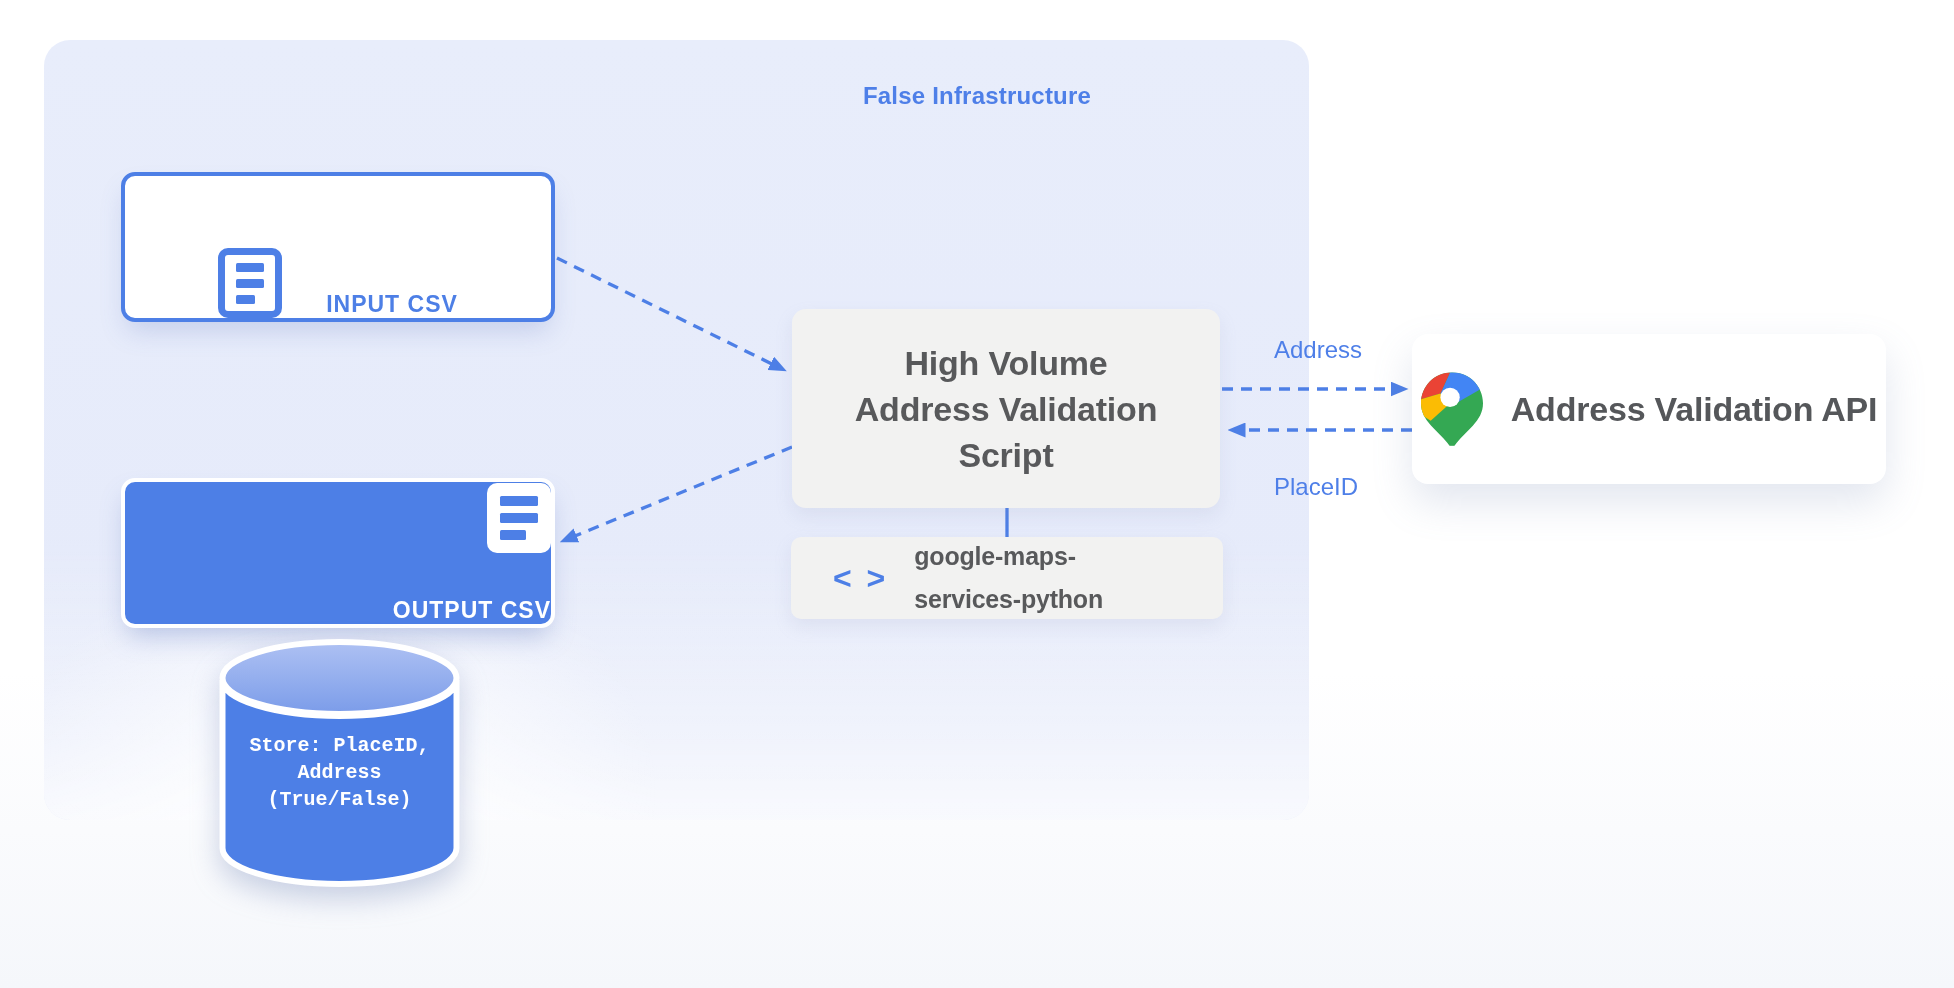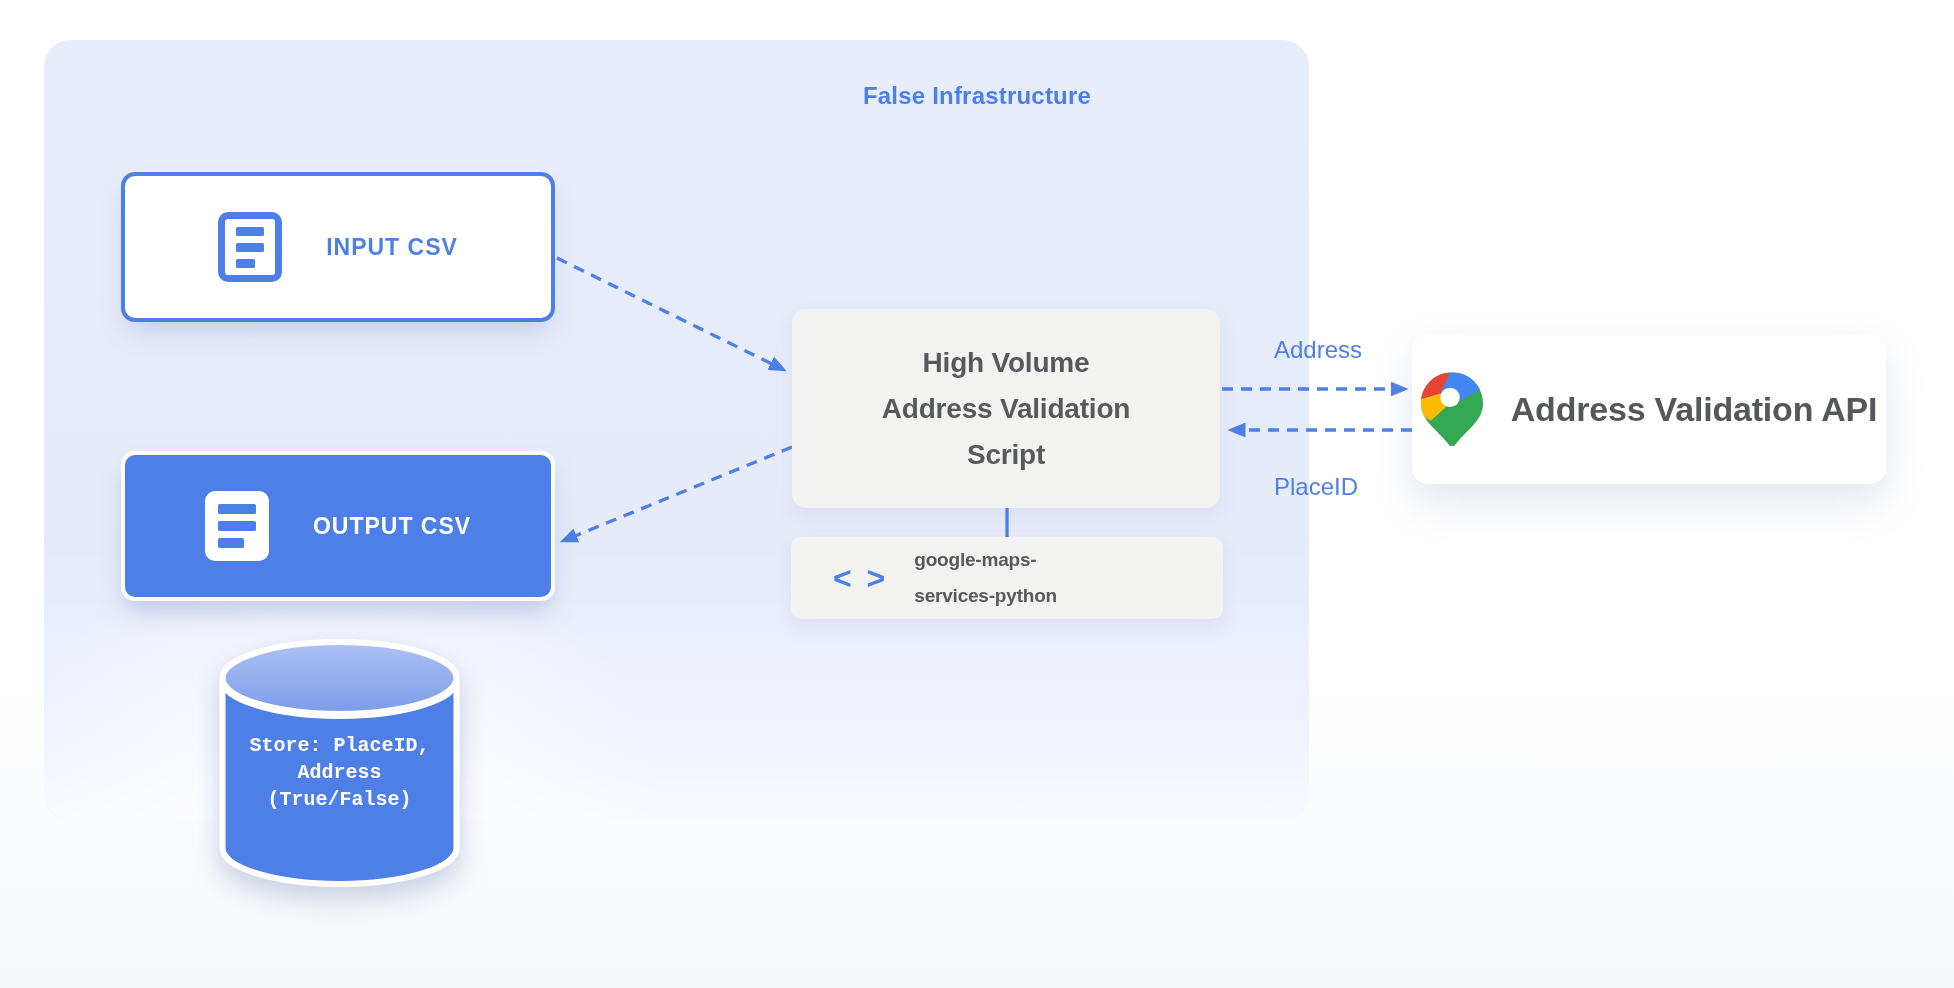--- a/index.html
+++ b/index.html
@@ -32,55 +32,56 @@
       radial-gradient(460px 380px at 23% 97%, rgba(255,255,255,.96), rgba(255,255,255,0) 70%),
       linear-gradient(180deg, rgba(255,255,255,0) 64%, rgba(255,255,255,.45) 90%, rgba(255,255,255,.75) 100%);
   }
   .infra-title{
     position:absolute;left:0;top:82px;width:100%;text-align:center;
     font-size:24px;font-weight:700;color:var(--label-blue);letter-spacing:.2px;
   }
   
   .csv-box{
     position:absolute;width:434px;height:150px;border-radius:14px;
-    display:flex;align-items:center;justify-content:center;gap:44px;
+    display:flex;align-items:flex-end;justify-content:center;gap:44px;
     z-index:3;
   }
   .csv-input{
     left:121px;top:172px;background:#fff;border:4px solid var(--accent-blue);
     box-shadow:0 14px 26px -6px rgba(90,115,190,.25);
   }
   .csv-output{
-    left:121px;top:451px;background:var(--accent-blue);border:4px solid #fff;
+    left:121px;top:478px;background:var(--accent-blue);border:4px solid #fff;
     box-shadow:0 14px 26px -6px rgba(90,115,190,.35);
+    flex-direction:column;
   }
   .csv-label{font-size:23px;font-weight:700;letter-spacing:1px;}
   .csv-input .csv-label{color:var(--accent-blue);}
   .csv-output .csv-label{color:#fff;}
   
   .doc{width:64px;height:70px;border-radius:10px;display:flex;flex-direction:column;justify-content:center;gap:7px;padding:0 11px;}
   .doc-outline{border:7px solid var(--accent-blue);background:#fff;}
   .doc-filled{background:#fff;padding:0 13px;}
   .doc .bar{height:9px;border-radius:1.5px;background:var(--accent-blue);}
   .doc .bar.short{width:68%;}
   .doc-filled .bar{height:10px;}
   
   .gray-box{
     position:absolute;background:var(--box-gray);border-radius:14px;
     box-shadow:0 8px 18px rgba(140,150,185,.14);
     display:flex;align-items:center;justify-content:center;z-index:3;
   }
   .script-box{left:792px;top:309px;width:428px;height:199px;}
   .script-label{
-    font-size:28px;line-height:46px;font-weight:700;color:var(--text-gray);
+    font-size:34px;line-height:46px;font-weight:700;color:var(--text-gray);
     text-align:center;white-space:pre-line;letter-spacing:-.2px;
   }
   .lib-box{left:791px;top:537px;width:432px;height:82px;border-radius:10px;gap:26px;justify-content:flex-start;padding-left:42px;}
   .code-glyph{font-size:32px;font-weight:700;color:var(--accent-blue);letter-spacing:3px;white-space:nowrap;}
-  .lib-label{font-size:19px;line-height:36px;font-weight:700;color:var(--text-gray);white-space:pre-line;letter-spacing:-.2px;}
+  .lib-label{font-size:25px;line-height:43px;font-weight:700;color:var(--text-gray);white-space:pre-line;letter-spacing:-.2px;}
   
   .api-card{
     position:absolute;left:1412px;top:334px;width:474px;height:150px;border-radius:16px;
     background:#fff;box-shadow:0 18px 40px rgba(110,130,175,.20);
     display:flex;align-items:center;justify-content:center;gap:28px;z-index:3;
   }
   .api-label{font-size:34px;font-weight:700;color:var(--api-text);letter-spacing:-.2px;white-space:nowrap;}
   
   .cylinder{position:absolute;left:216px;top:638px;width:247px;height:252px;z-index:4;}
   .cylinder svg{filter:drop-shadow(0 12px 14px rgba(110,130,180,.35));}

